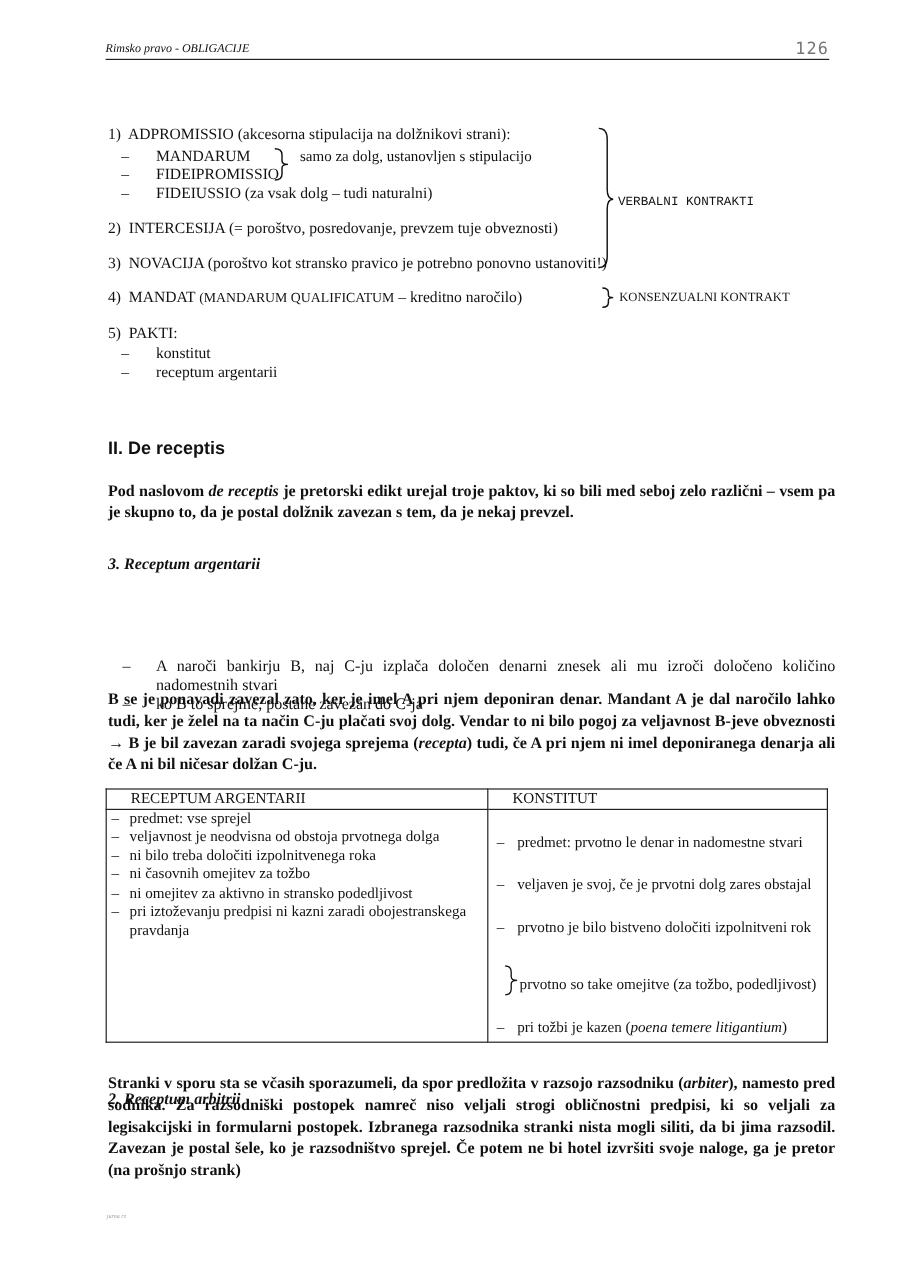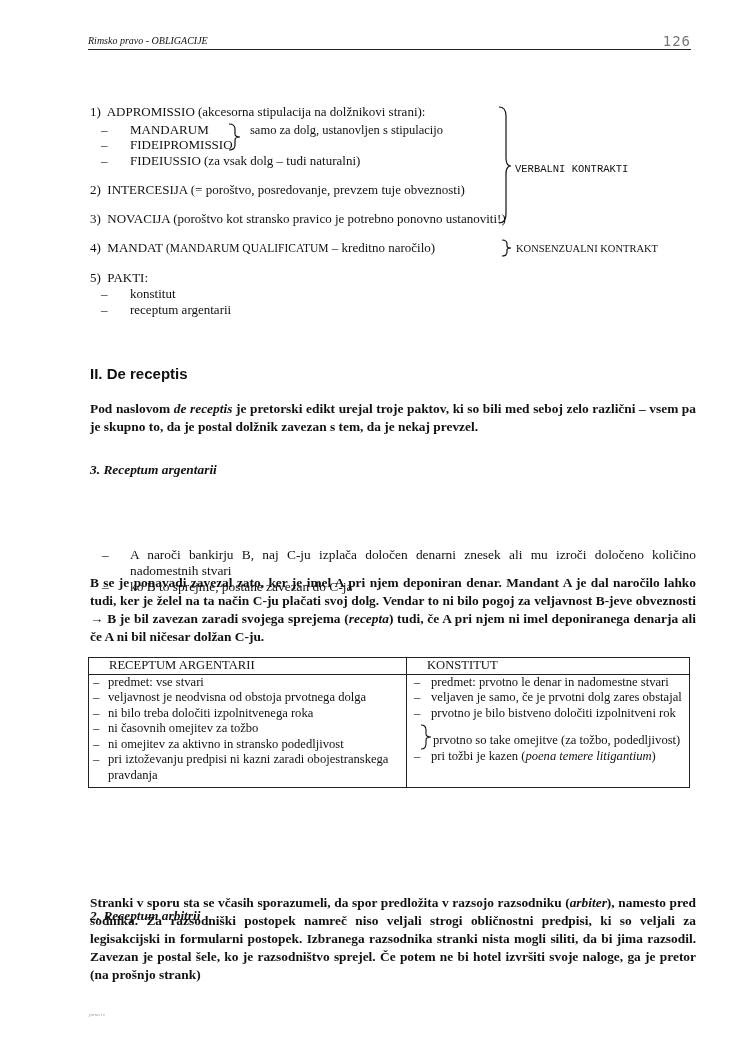--- a/index.html
+++ b/index.html
@@ -24,21 +24,21 @@
   .blist li { position: relative; padding-left: 40px; text-align: justify; }
   .blist li::before { content: "–"; position: absolute; left: 12px; }
 
   table.cmp { position: absolute; left: 88px; top: 657px; width: 602px; border-collapse: collapse; font-size: 12.6px; line-height: 15.5px; }
   table.cmp th, table.cmp td { border: 1.5px solid #222; vertical-align: top; text-align: left; font-weight: normal; }
   table.cmp th { padding: 0 0 0 20px; }
   table.cmp td { padding: 0 2px 4px 4px; }
   .cl { margin: 0; padding: 0; list-style: none; }
   .cl li { position: relative; padding-left: 15px; }
   .cl li::before { content: "–"; position: absolute; left: 0; }
-  .cl.r li { padding-left: 20px; }
+  .cl.r li { padding-left: 20px; margin-top: 20px; }
   .cl.r li::before { left: 3px; }
   .cl li.brace-item::before { content: ""; }
 
   .foot { position: absolute; left: 89px; top: 1012px; font-size: 5px; color: #999; font-style: italic; }
 </style>
 </head>
 <body>
 
 <div class="page">
 
@@ -115,32 +115,32 @@
     <thead>
       <tr>
         <th style="width:297px;">RECEPTUM ARGENTARII</th>
         <th>KONSTITUT</th>
       </tr>
     </thead>
     <tbody>
       <tr>
         <td>
           <ul class="cl">
-            <li>predmet: vse stvari</li>
+            <li>predmet: vse sprejel</li>
             <li>veljavnost je neodvisna od obstoja prvotnega dolga</li>
             <li>ni bilo treba določiti izpolnitvenega roka</li>
             <li>ni časovnih omejitev za tožbo</li>
             <li>ni omejitev za aktivno in stransko podedljivost</li>
             <li>pri iztoževanju predpisi ni kazni zaradi obojestranskega pravdanja</li>
           </ul>
         </td>
         <td>
           <ul class="cl r">
             <li>predmet: prvotno le denar in nadomestne stvari</li>
-            <li>veljaven je samo, če je prvotni dolg zares obstajal</li>
+            <li>veljaven je svoj, če je prvotni dolg zares obstajal</li>
             <li>prvotno je bilo bistveno določiti izpolnitveni rok</li>
             <li class="brace-item" style="padding-top:12px;padding-left:22px;">
               <svg style="position:absolute;left:8px;top:2px;" width="14" height="28">
                 <path d="M2 2 Q7 2 7 7 L7 11 Q7 14 12 14 Q7 14 7 17 L7 21 Q7 26 2 26" fill="none" stroke="#111" stroke-width="1.1"></path>
               </svg>
               <span>prvotno so take omejitve (za tožbo, podedljivost)</span>
             </li>
             <li><span>pri tožbi je kazen (</span><i>poena temere litigantium</i><span>)</span></li>
           </ul>
         </td>

